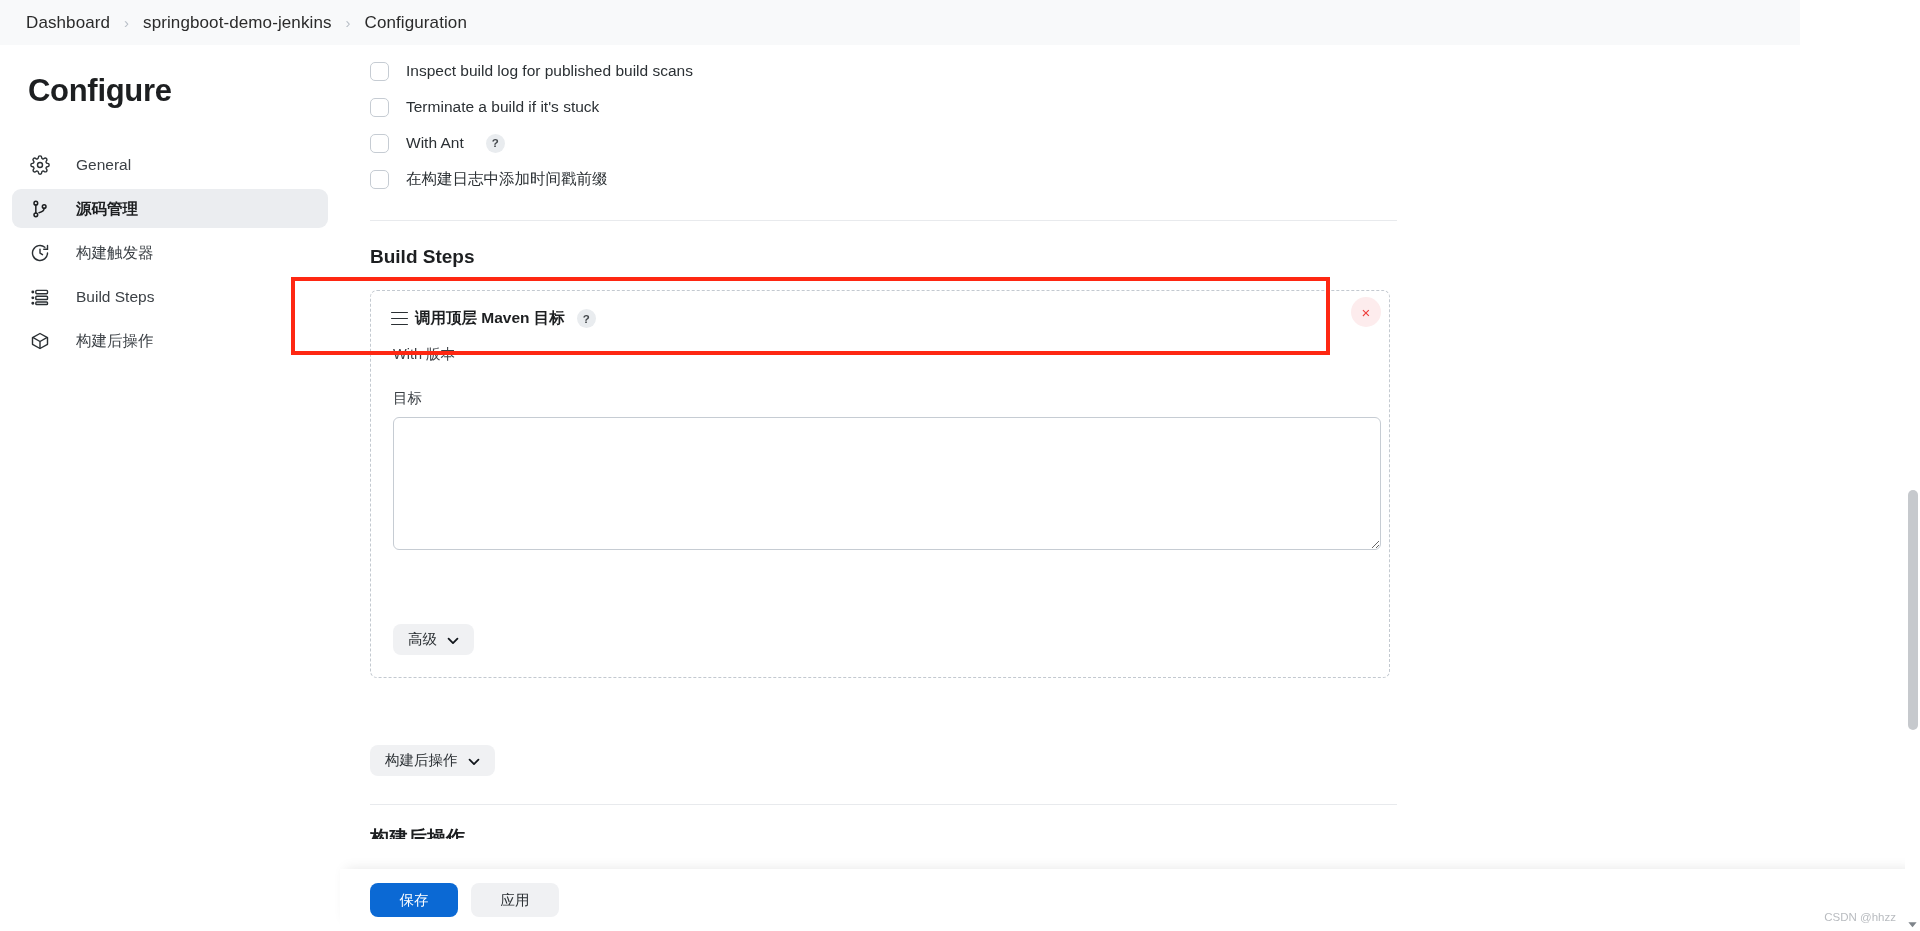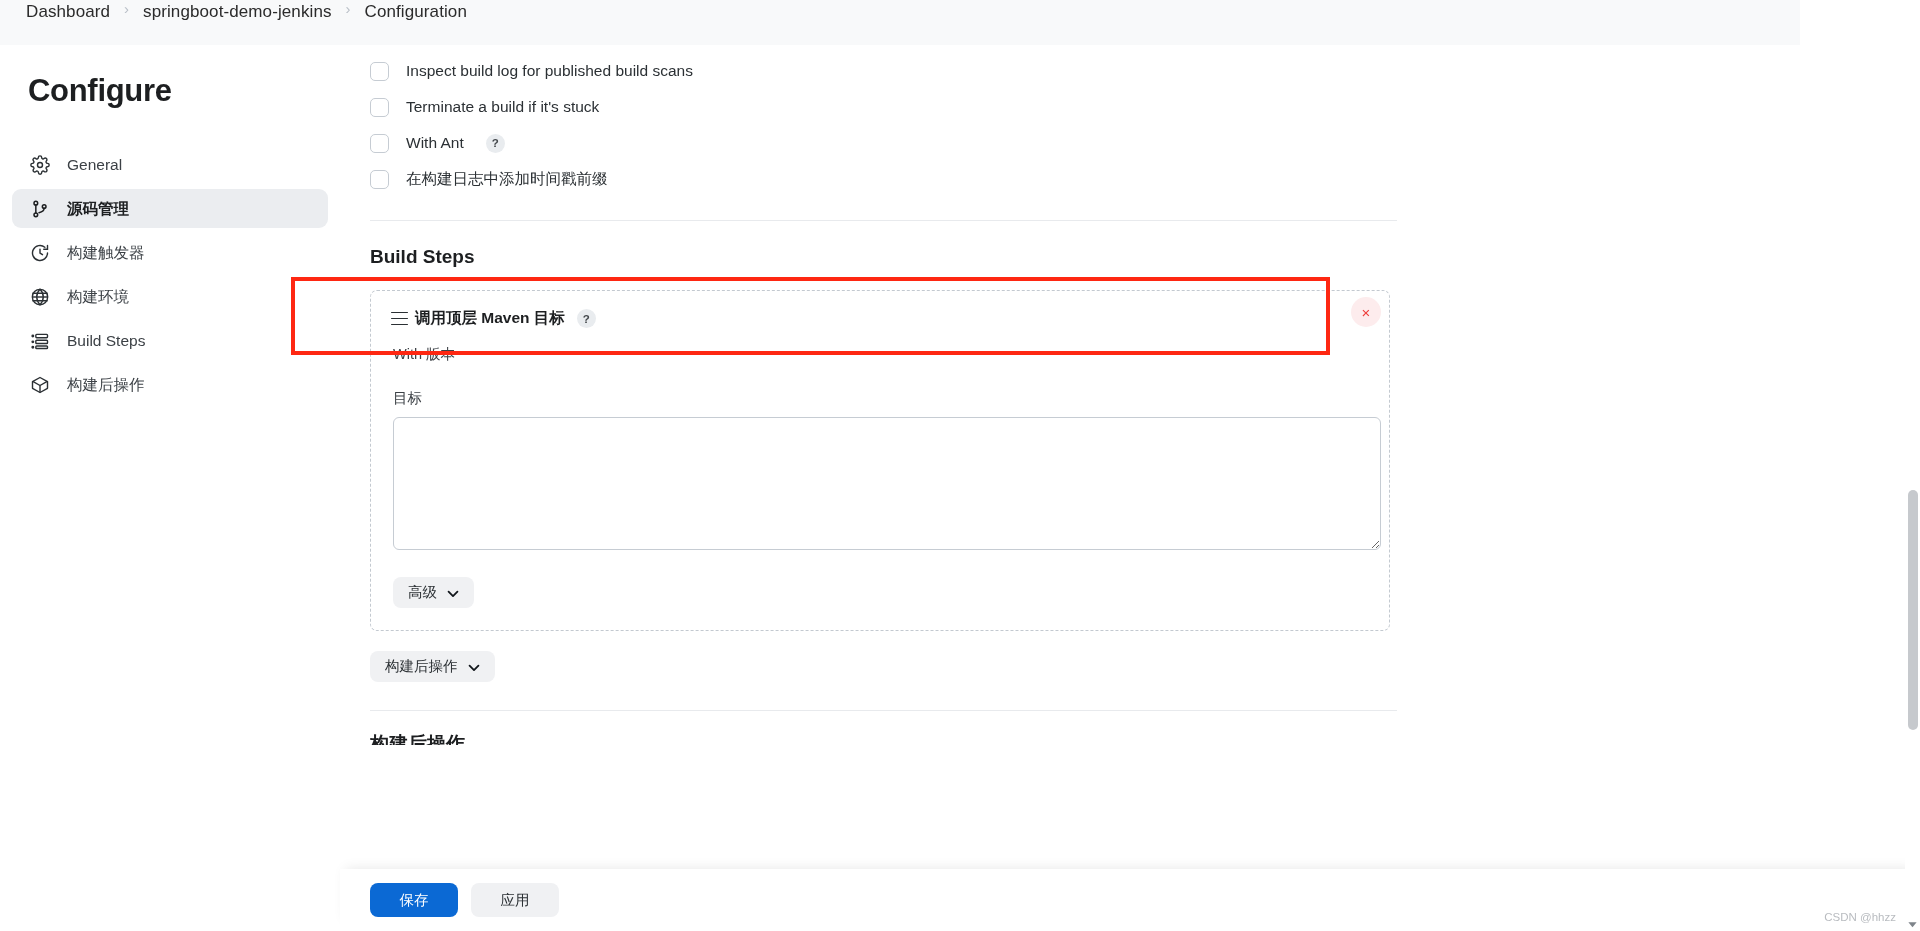--- a/index.html
+++ b/index.html
@@ -6,21 +6,21 @@
   html, body {
     width: 1920px; height: 931px;
     font-family: "Liberation Sans", "DejaVu Sans", sans-serif;
     background: #fff; overflow: hidden;
   }
   #app { position: relative; width: 1920px; height: 931px; background: #fff; }
 
   
   .breadcrumb-bar {
     position: absolute; top: 0; left: 0; width: 1800px; height: 45px;
-    background: #f8f9fa; display: flex; align-items: flex-start;
+    background: #f8f9fa; display: flex; align-items: center;
     padding-left: 14px; gap: 0;
   }
   .crumb {
     font-size: 17px; color: #2b2b2b; padding: 2px 12px;
     letter-spacing: .1px; white-space: nowrap;
   }
   .crumb-sep {
     color: #b9bfc7; font-size: 15px; padding: 0 2px; user-select: none;
   }
 
@@ -28,21 +28,21 @@
   .sidebar {
     position: absolute; top: 45px; left: 0; width: 340px; height: 886px;
     background: #fff; padding-top: 20px;
   }
   .configure-title {
     font-size: 31px; font-weight: bold; color: #1d1f21;
     margin: 8px 0 0 28px; letter-spacing: -.3px;
   }
   .nav-list { margin-top: 36px; padding: 0 12px; }
   .nav-item {
-    display: flex; align-items: center; gap: 17px;
+    display: flex; align-items: center; gap: 26px;
     height: 39px; padding: 0 18px; border-radius: 9px;
     color: #3c4146; font-size: 15.5px; margin-bottom: 5px;
     cursor: pointer;
   }
   .nav-item .ico { width: 20px; height: 20px; flex: 0 0 20px;
     display: flex; align-items: center; justify-content: center; }
   .nav-item .ico svg { width: 20px; height: 20px; display: block; }
   .nav-item.active { background: #ebedf0; font-weight: 600; color: #1d1f21; }
   .nav-label { line-height: 1; }
 
@@ -123,20 +123,21 @@
     padding: 9px 12px; resize: vertical; color: #2b3034;
     font-family: "Liberation Sans", sans-serif;
   }
 
   .pill-btn {
     display: inline-flex; align-items: center; gap: 10px;
     height: 31px; padding: 12px 15px; border-radius: 8px;
     background: #f0f1f3; border: none; font-size: 14.5px;
     color: #2b3034; cursor: pointer;
     font-family: "Liberation Sans", sans-serif;
+    margin-top: 47px;
   }
   .advanced-wrap { padding: 23px 0 0 22px; }
   .add-step-wrap { margin: 20px 0 0 30px; }
 
   .bottom-divider {
     height: 1px; background: #e8eaed; margin: 28px 30px 0 30px; width: 1027px;
   }
   .cut-heading {
     font-size: 19px; font-weight: bold; color: #1d1f21;
     margin: 20px 0 0 30px; height: 14px; overflow: hidden;
@@ -231,31 +232,20 @@
         <span class="ico">
           <svg viewBox="0 0 24 24" fill="none" stroke="#2b3034" stroke-width="1.7" stroke-linecap="round">
             <path d="M21 12a9 9 0 1 1-3.2-6.9"></path>
             <path d="M21 3v4.5h-4.5"></path>
             <path d="M12 7.5V12l3 2"></path>
           </svg>
         </span>
         <span class="nav-label">构建触发器</span>
       </div>
 
-      <div class="nav-item">
-        <span class="ico">
-          <svg viewBox="0 0 24 24" fill="none" stroke="#2b3034" stroke-width="1.7">
-            <circle cx="12" cy="12" r="9.2"></circle>
-            <path d="M2.8 12h18.4"></path>
-            <path d="M2.8 7.5h18.4M2.8 16.5h18.4"></path>
-            <path d="M12 2.8c2.6 2.6 3.9 6 3.9 9.2s-1.3 6.6-3.9 9.2c-2.6-2.6-3.9-6-3.9-9.2S9.4 5.4 12 2.8z"></path>
-          </svg>
-        </span>
-        <span class="nav-label">构建环境</span>
-      </div>
 
       <div class="nav-item">
         <span class="ico">
           <svg viewBox="0 0 24 24" fill="none" stroke="#2b3034" stroke-width="1.7" stroke-linecap="round">
             <rect x="7" y="4" width="14" height="4" rx="1"></rect>
             <rect x="7" y="11" width="14" height="4" rx="1"></rect>
             <rect x="7" y="18" width="14" height="3" rx="1"></rect>
             <circle cx="3.4" cy="6" r=".9" fill="#2b3034"></circle>
             <circle cx="3.4" cy="13" r=".9" fill="#2b3034"></circle>
             <circle cx="3.4" cy="19.5" r=".9" fill="#2b3034"></circle>

